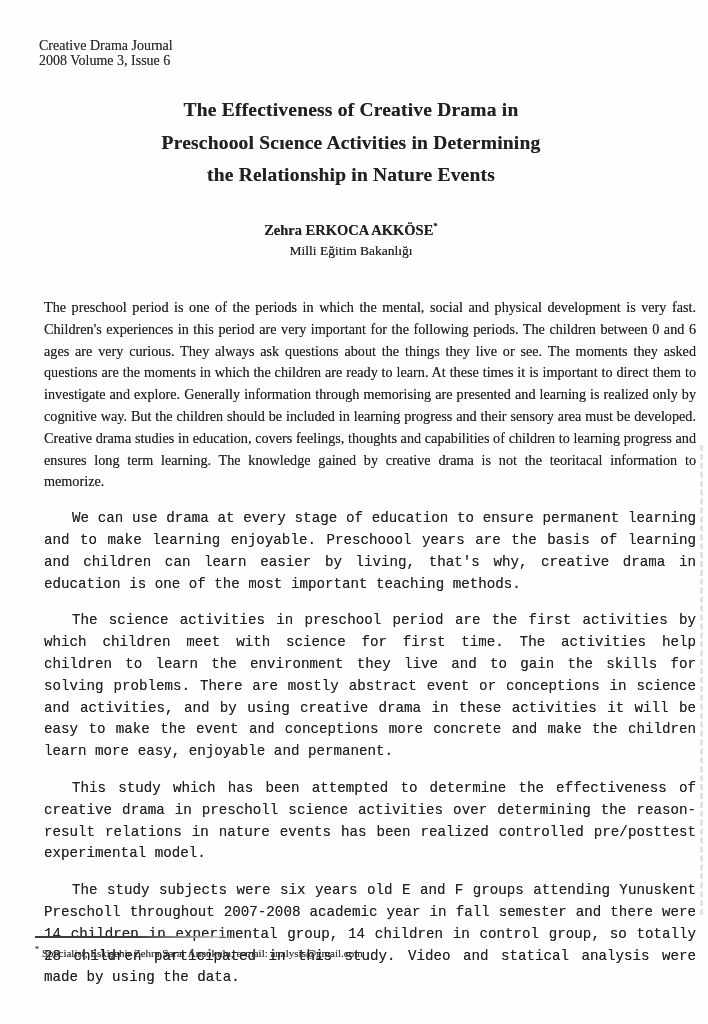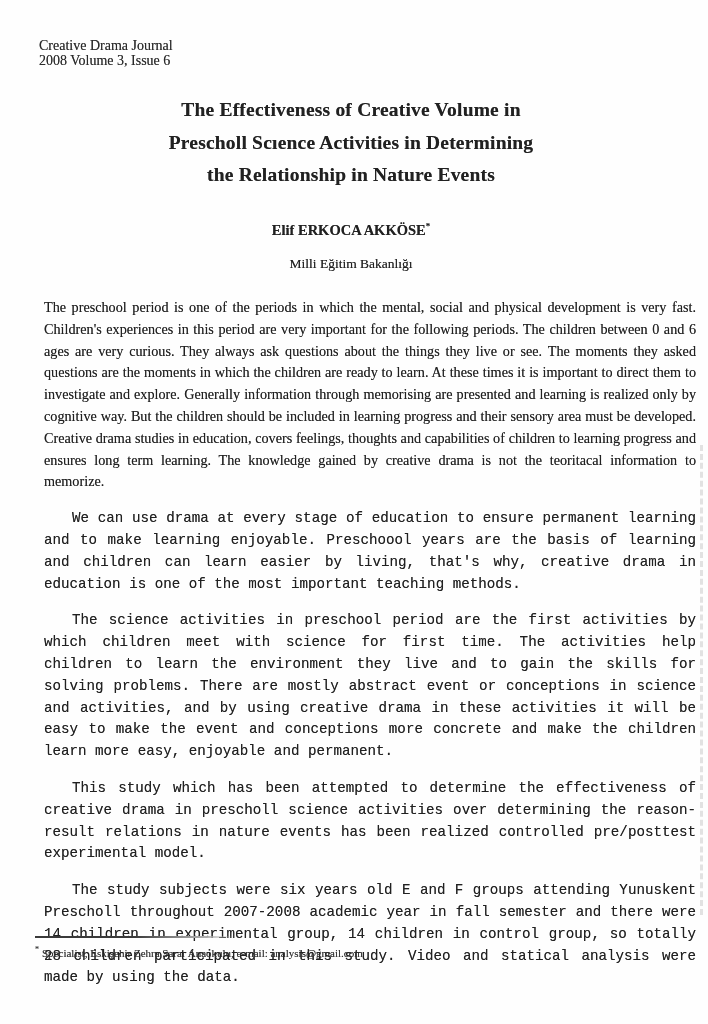--- a/index.html
+++ b/index.html
@@ -50,21 +50,21 @@
     margin-top: 25px;
     font-weight: bold;
     font-size: 14.5px;
     line-height: 19px;
   }
   .author .mark {
     font-size: 9px;
     vertical-align: super;
   }
   .affiliation {
-    margin-top: 16px;
+    margin-top: 3px;
     font-size: 13.5px;
     line-height: 18px;
   }
   .body {
     position: absolute;
     top: 297px;
     left: 44px;
     width: 652px;
     text-align: justify;
     font-size: 14.2px;
@@ -113,25 +113,25 @@
 
 <div class="page">
 
   <div class="journal-header">
     <div class="jh-line">Creative Drama Journal</div>
     <div class="jh-line">2008 Volume 3, Issue 6</div>
   </div>
 
   <div class="heading">
     <div class="title">
-      <div class="title-line">The Effectiveness of Creative Volume in</div>
-      <div class="title-line">Prescholl Scıence Activities in Determining</div>
+      <div class="title-line">The Effectiveness of Creative Drama in</div>
+      <div class="title-line">Preschoool Scıence Activities in Determining</div>
       <div class="title-line">the Relationship in Nature Events</div>
     </div>
-    <div class="author"><span>Elif ERKOCA AKKÖSE</span><span class="mark">*</span></div>
+    <div class="author"><span>Zehra ERKOCA AKKÖSE</span><span class="mark">*</span></div>
     <div class="affiliation">Milli Eğitim Bakanlığı</div>
   </div>
 
   <div class="body">
     <p>The preschool period is one of the periods in which the mental, social and physical development is very fast. Children's experiences in this period are very important for the following periods. The children between 0 and 6 ages are very curious. They always ask questions about the things they live or see. The moments they asked questions are the moments in which the children are ready to learn. At these times it is important to direct them to investigate and explore. Generally information through memorising are presented and learning is realized only by cognitive way. But the children should be included in learning progress and their sensory area must be developed. Creative drama studies in education, covers feelings, thoughts and capabilities of children to learning progress and ensures long term learning. The knowledge gained by creative drama is not the teoritacal information to memorize.</p>
     <p class="indent">We can use drama at every stage of education to ensure permanent learning and to make learning enjoyable. Preschoool years are the basis of learning and children can learn easier by living, that's why, creative drama in education is one of the most important teaching methods.</p>
     <p class="indent">The science activities in preschool period are the first activities by which children meet with science for first time. The activities help children to learn the environment they live and to gain the skills for solving problems. There are mostly abstract event or conceptions in science and activities, and by using creative drama in these activities it will be easy to make the event and conceptions more concrete and make the children learn more easy, enjoyable and permanent.</p>
     <p class="indent">This study which has been attempted to determine the effectiveness of creative drama in prescholl science activities over determining the reason-result relations in nature events has been realized controlled pre/posttest experimental model.</p>
     <p class="indent">The study subjects were six years old E and F groups attending Yunuskent Prescholl throughout 2007-2008 academic year in fall semester and there were 14 children in experimental group, 14 children in control group, so totally 28 children participated in this study. Video and statical analysis were made by using the data.</p>
   </div>

